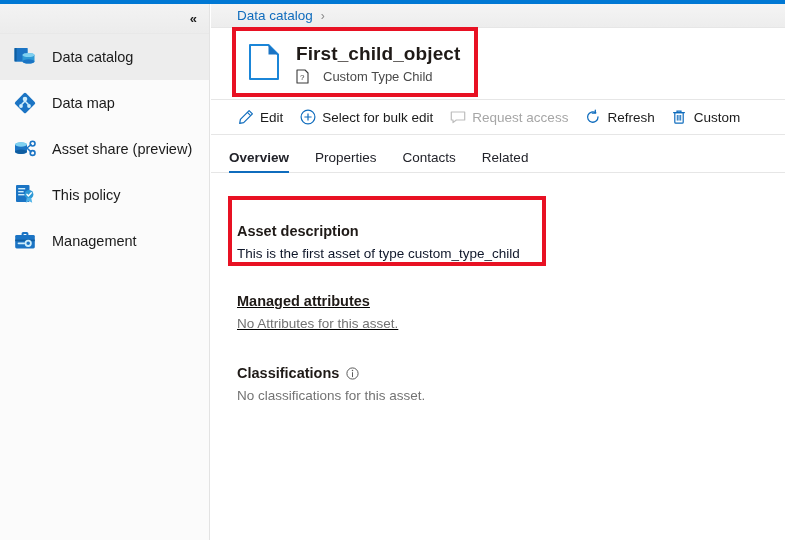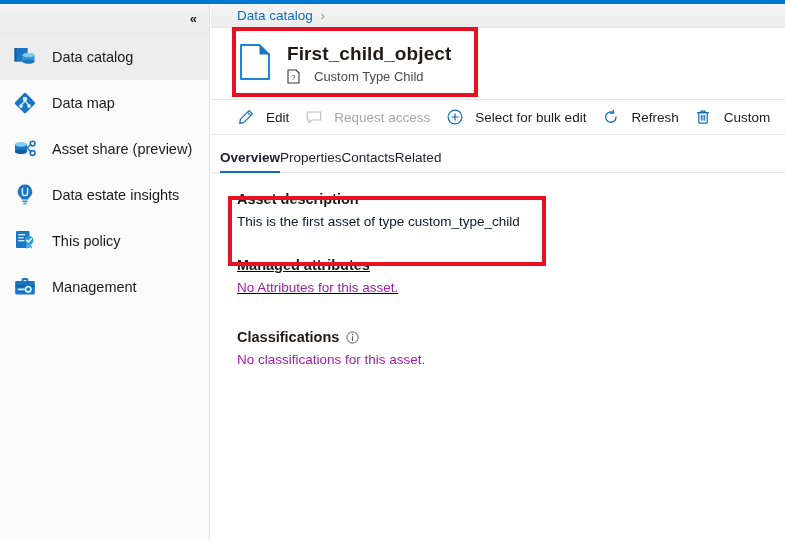--- a/index.html
+++ b/index.html
@@ -108,21 +108,21 @@
     font-size: 12px;
     color: #8a8a8a;
     margin-left: 8px;
   }
 
   
   .asset-header {
     height: 72px;
     display: flex;
     align-items: center;
-    padding-left: 28px;
+    padding-left: 37px;
     border-bottom: 1px solid #e6e6e6;
   }
   .asset-doc-icon { flex: 0 0 34px; margin-right: 14px; }
   .asset-title {
     font-size: 19px;
     font-weight: bold;
     color: #1f1a17;
     line-height: 1.15;
     letter-spacing: .1px;
   }
@@ -143,35 +143,36 @@
     height: 35px;
     display: flex;
     align-items: center;
     padding-left: 26px;
     border-bottom: 1px solid #e6e6e6;
     gap: 16px;
   }
   .cmd {
     display: flex;
     align-items: center;
-    gap: 12px;
+    gap: 6px;
     cursor: pointer;
     height: 100%;
   }
   .cmd-ico { width: 17px; height: 17px; display: flex; align-items: center; justify-content: center; }
   .cmd-label { font-size: 13.5px; color: #1b1b1b; white-space: nowrap; }
   .cmd.disabled { cursor: default; }
   .cmd.disabled .cmd-label { color: #a6a6a6; }
 
   
   .tab-bar {
     height: 38px;
     display: flex;
     align-items: flex-end;
-    padding-left: 9px;
+    padding-left: 18px;
+    gap: 26px;
     border-bottom: 1px solid #e6e6e6;
   }
   .tab {
     font-size: 13.5px;
     color: #22232a;
     padding-bottom: 7px;
     cursor: pointer;
     position: relative;
     white-space: nowrap;
   }
@@ -182,35 +183,35 @@
     left: 0; right: 0; bottom: -1px;
     height: 2.5px;
     background: #0f6cbd;
   }
 
   
   .content {
     padding: 18px 26px 0 26px;
     position: relative;
   }
-  .section { margin-bottom: 22px; }
+  .section { margin-bottom: 22px; margin-top: 32px; }
   .section-title {
     font-size: 14.5px;
     font-weight: bold;
     color: #1f1a17;
     display: flex;
     align-items: center;
     gap: 7px;
   }
   .section-body {
     font-size: 13.5px;
     color: #0f172a;
     margin-top: 7px;
   }
-  .section-body.muted { color: #a21caf; }
+  .section-body.muted { color: #737373; }
 
   .info-ico { display: inline-flex; align-items: center; }
 
   .sec-desc { margin-bottom: 28px; }
   .sec-attrs { margin-bottom: 34px; text-decoration: underline; }
   .sec-class { margin-bottom: 34px; }
 
   
   .annot {
     position: absolute;
@@ -272,31 +273,20 @@
             <ellipse cx="9" cy="15.8" rx="6" ry="2.2" fill="#0f5da0"></ellipse>
             <ellipse cx="9" cy="8.5" rx="6" ry="2.2" fill="#7fd0f0"></ellipse>
             <path d="M15 12 L19.5 8.2 M15 12 L19.5 16.4" stroke="#1b74c4" stroke-width="1.5" fill="none"></path>
             <circle cx="20.6" cy="7.6" r="2.4" fill="none" stroke="#1b74c4" stroke-width="1.6"></circle>
             <circle cx="20.6" cy="17" r="2.4" fill="none" stroke="#1b74c4" stroke-width="1.6"></circle>
           </svg>
         </span>
         <span class="nav-label">Asset share (preview)</span>
       </div>
 
-      <div class="nav-item">
-        <span class="nav-icon">
-          <svg width="26" height="26" viewBox="0 0 26 26">
-            <path d="M13 2.5 a7.2 7.2 0 0 1 4.6 12.7 c-.9.8-1.3 1.5-1.4 2.4 h-6.4 c-.1-.9-.5-1.6-1.4-2.4 A7.2 7.2 0 0 1 13 2.5 z" fill="#1b74c4"></path>
-            <rect x="10.3" y="18.4" width="5.4" height="1.8" rx=".6" fill="#2e9ad6"></rect>
-            <rect x="11.1" y="20.8" width="3.8" height="1.7" rx=".8" fill="#4fb3e8"></rect>
-            <path d="M10.4 6.4 v4.6 M15.6 6.4 v4.6 M10.4 11 a2.6 2.6 0 0 0 5.2 0" stroke="#cfeefb" stroke-width="1.5" fill="none" stroke-linecap="round"></path>
-          </svg>
-        </span>
-        <span class="nav-label">Data estate insights</span>
-      </div>
 
       <div class="nav-item">
         <span class="nav-icon">
           <svg width="26" height="26" viewBox="0 0 26 26">
             <rect x="4" y="3" width="13.5" height="17" rx="1" fill="#1b74c4"></rect>
             <rect x="6.2" y="6" width="7" height="1.4" fill="#cfeefb"></rect>
             <rect x="6.2" y="9" width="5.4" height="1.4" fill="#cfeefb"></rect>
             <rect x="6.2" y="12" width="6.4" height="1.4" fill="#cfeefb"></rect>
             <circle cx="17" cy="12.4" r="4.4" fill="#2e9ad6"></circle>
             <path d="M15 12.4 l1.4 1.5 l2.8 -3" stroke="#ffffff" stroke-width="1.5" fill="none" stroke-linecap="round" stroke-linejoin="round"></path>
@@ -355,37 +345,37 @@
       <div class="cmd">
         <span class="cmd-ico">
           <svg width="16" height="16" viewBox="0 0 16 16">
             <path d="M11.1 1.6 l3.3 3.3 l-8.7 8.7 l-4 .7 l.7 -4 z" fill="none" stroke="#0f6cbd" stroke-width="1.2" stroke-linejoin="round"></path>
             <path d="M9.4 3.3 l3.3 3.3" stroke="#0f6cbd" stroke-width="1.1"></path>
           </svg>
         </span>
         <span class="cmd-label">Edit</span>
       </div>
 
-      <div class="cmd disabled">
-        <span class="cmd-ico">
-          <svg width="16" height="16" viewBox="0 0 16 16">
-            <path d="M1.3 3 h13.4 v8 h-8.4 l-3.3 2.6 v-2.6 h-1.7 z" fill="none" stroke="#bdbdbd" stroke-width="1.2" stroke-linejoin="round"></path>
-          </svg>
-        </span>
-        <span class="cmd-label">Request access</span>
-      </div>
-
       <div class="cmd">
         <span class="cmd-ico">
           <svg width="16" height="16" viewBox="0 0 16 16">
             <circle cx="8" cy="8" r="6.9" fill="none" stroke="#0f6cbd" stroke-width="1.2"></circle>
             <path d="M8 4.4 v7.2 M4.4 8 h7.2" stroke="#0f6cbd" stroke-width="1.2"></path>
           </svg>
         </span>
         <span class="cmd-label">Select for bulk edit</span>
+      </div>
+
+      <div class="cmd disabled">
+        <span class="cmd-ico">
+          <svg width="16" height="16" viewBox="0 0 16 16">
+            <path d="M1.3 3 h13.4 v8 h-8.4 l-3.3 2.6 v-2.6 h-1.7 z" fill="none" stroke="#bdbdbd" stroke-width="1.2" stroke-linejoin="round"></path>
+          </svg>
+        </span>
+        <span class="cmd-label">Request access</span>
       </div>
 
       <div class="cmd">
         <span class="cmd-ico">
           <svg width="16" height="16" viewBox="0 0 16 16">
             <path d="M13 8 a5.2 5.2 0 1 1 -2.2 -4.2" fill="none" stroke="#0f6cbd" stroke-width="1.3" stroke-linecap="round"></path>
             <path d="M10.3 1.2 v3 h-3" fill="none" stroke="#0f6cbd" stroke-width="1.3" stroke-linecap="round" stroke-linejoin="round"></path>
           </svg>
         </span>
         <span class="cmd-label">Refresh</span>

